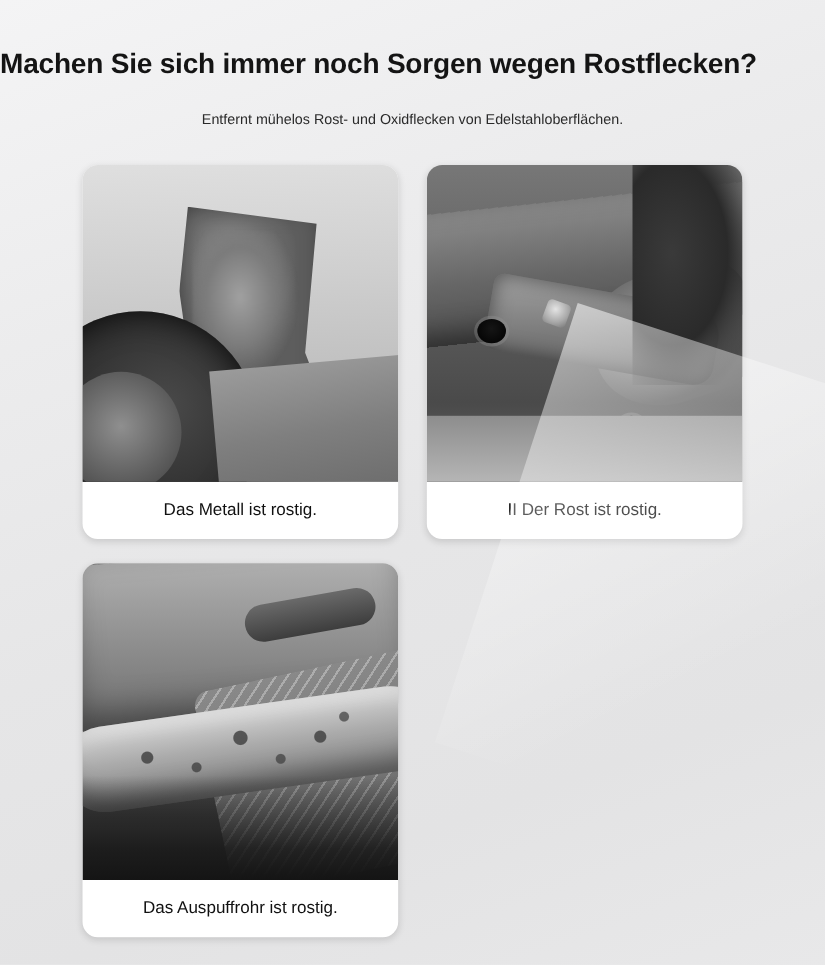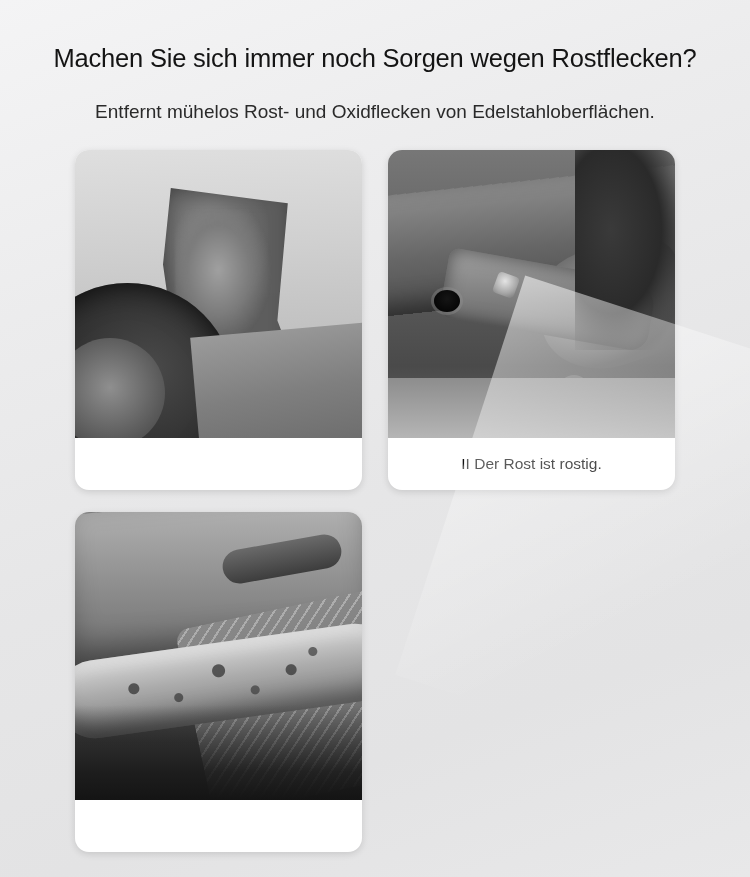--- a/index.html
+++ b/index.html
@@ -34,35 +34,35 @@
     background: linear-gradient(135deg, rgba(255,255,255,0.55), rgba(255,255,255,0) 60%);
     transform: rotate(18deg);
     pointer-events: none;
   }
 
   .headline {
     position: absolute;
     top: 44px;
     left: 0;
     width: 750px;
-    text-align: center;
+    text-align: left;
     font-size: 25.5px;
-    font-weight: normal;
+    font-weight: bold;
     color: #141414;
     letter-spacing: -0.2px;
     white-space: nowrap;
   }
 
   .subhead {
     position: absolute;
     top: 101px;
     left: 0;
     width: 750px;
     text-align: center;
-    font-size: 19px;
+    font-size: 13px;
     color: #2a2a2a;
     font-weight: 400;
   }
 
   .grid {
     position: absolute;
     top: 150px;
     left: 75px;
     width: 600px;
     display: grid;
@@ -351,20 +351,21 @@
   <div class="grid">
 
     <div class="card">
       <div class="photo p1">
         <div class="body"></div>
         <div class="rust"></div>
         <div class="rust2"></div>
         <div class="tire"></div>
         <div class="ground"></div>
       </div>
+      <div class="caption">Das Metall ist rostig.</div>
     </div>
 
     <div class="card">
       <div class="photo p2">
         <div class="beam"></div>
         <div class="arm2"></div>
         <div class="arm"></div>
         <div class="hole h1"></div>
         <div class="hole h2"></div>
         <div class="hole h3"></div>
@@ -378,16 +379,17 @@
 
     <div class="card">
       <div class="photo p4">
         <div class="floorpan"></div>
         <div class="tube"></div>
         <div class="heatshield"></div>
         <div class="exhaust"></div>
         <div class="spots"></div>
         <div class="dark2"></div>
       </div>
+      <div class="caption">Das Auspuffrohr ist rostig.</div>
     </div>
 
   </div>
 </div>
 
 </body></html>

